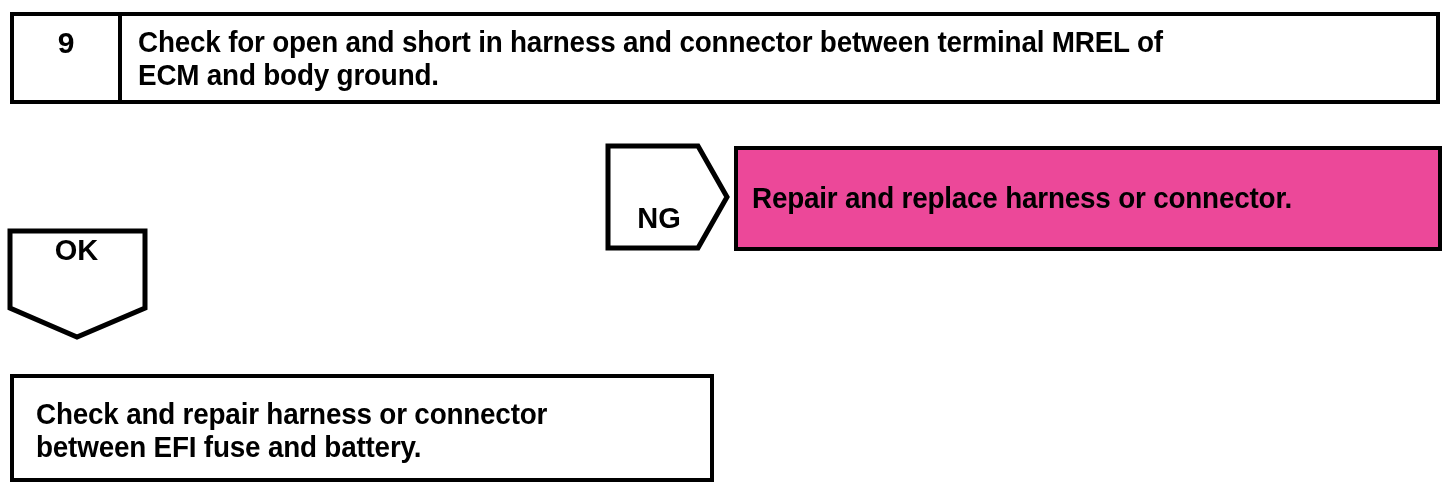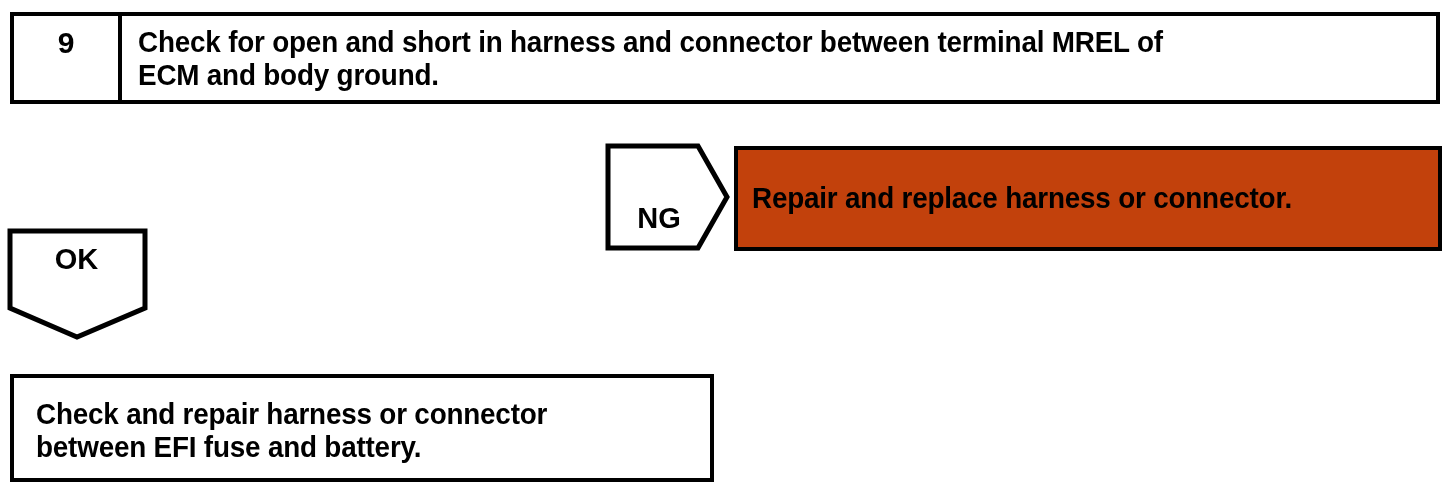--- a/index.html
+++ b/index.html
@@ -95,42 +95,42 @@
 
   
   #ng-box {
     position: absolute;
     left: 734px;
     top: 146px;
     width: 708px;
     height: 105px;
     box-sizing: border-box;
     border: 4px solid #000000;
-    background: #c2410c;
+    background: #ec4899;
   }
   #ng-box-text {
     position: absolute;
     left: 14px;
     top: 32px;
     right: 6px;
   }
 
   
   #ok-shape {
     position: absolute;
     left: 7px;
     top: 228px;
     width: 141px;
     height: 112px;
   }
   #ok-shape svg { display: block; }
   #ok-label {
     position: absolute;
     left: 7px;
-    top: 243px;
+    top: 234px;
     width: 139px;
     text-align: center;
     font-family: "Liberation Sans", sans-serif;
     font-weight: bold;
     font-size: 29px;
     line-height: 33px;
     color: #000000;
   }
 
   

